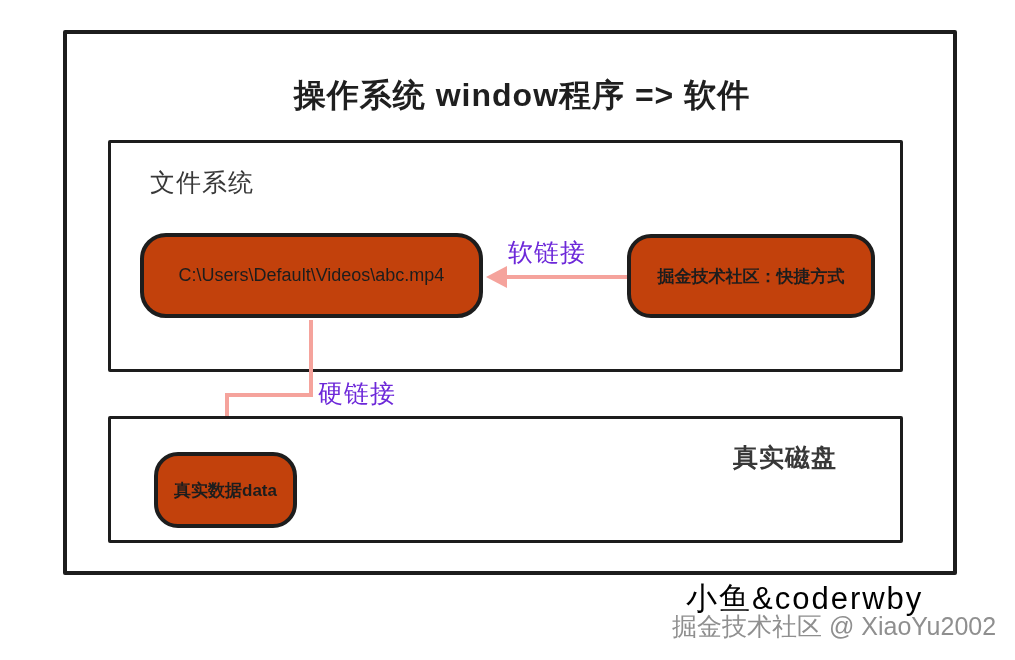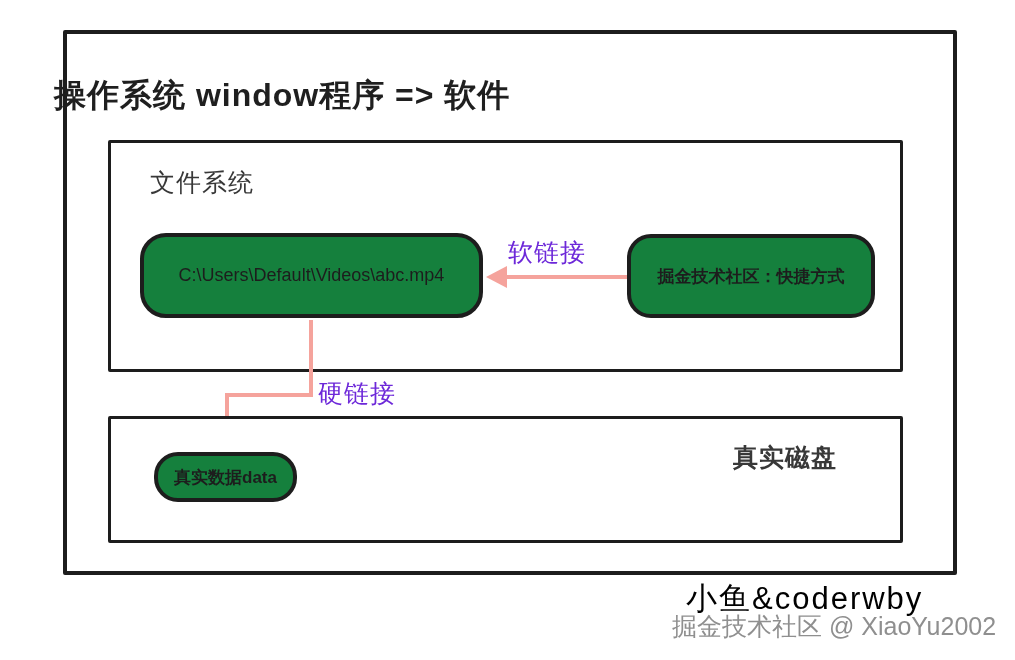--- a/index.html
+++ b/index.html
@@ -13,39 +13,40 @@
   }
   .abs { position: absolute; }
 
   
   .outer-box {
     left: 63px; top: 30px; width: 894px; height: 545px;
     border: 4px solid #1d1d1d; border-radius: 2px;
     background: #fff;
   }
   .diagram-title {
-    left: 54px; top: 74px; width: 894px;
+    left: 75px; top: 74px; width: 894px;
+    text-align: center;
     font-size: 32px; font-weight: 700; color: #1f1f1f;
     letter-spacing: 1px;
   }
 
   
   .fs-box {
     left: 108px; top: 140px; width: 795px; height: 232px;
     border: 3px solid #1d1d1d; border-radius: 2px;
     background: #fff;
   }
   .fs-label {
     left: 150px; top: 166px;
     font-size: 25px; font-weight: 400; color: #383838;
     letter-spacing: 1px;
   }
   .node {
     border: 4px solid #1d1d1d;
-    background: #15803d;
+    background: #c2410c;
     display: flex; align-items: center; justify-content: center;
     color: #1d1d1d;
     text-align: center;
   }
   .path-node {
     left: 140px; top: 233px; width: 343px; height: 85px;
     border-radius: 26px;
     font-size: 18px; font-weight: 500;
   }
   .shortcut-node {
@@ -68,21 +69,21 @@
     left: 108px; top: 416px; width: 795px; height: 127px;
     border: 3px solid #1d1d1d; border-radius: 2px;
     background: #fff;
   }
   .disk-label {
     left: 733px; top: 441px;
     font-size: 25px; font-weight: 700; color: #383838;
     letter-spacing: 1px;
   }
   .data-node {
-    left: 154px; top: 452px; width: 143px; height: 50px;
+    left: 154px; top: 452px; width: 143px; height: 76px;
     border-radius: 24px;
     font-size: 17px; font-weight: 600;
   }
 
   
   .arrows-svg { left: 0; top: 0; pointer-events: none; }
 
   
   .watermark-faint {
     left: 686px; top: 578px;

